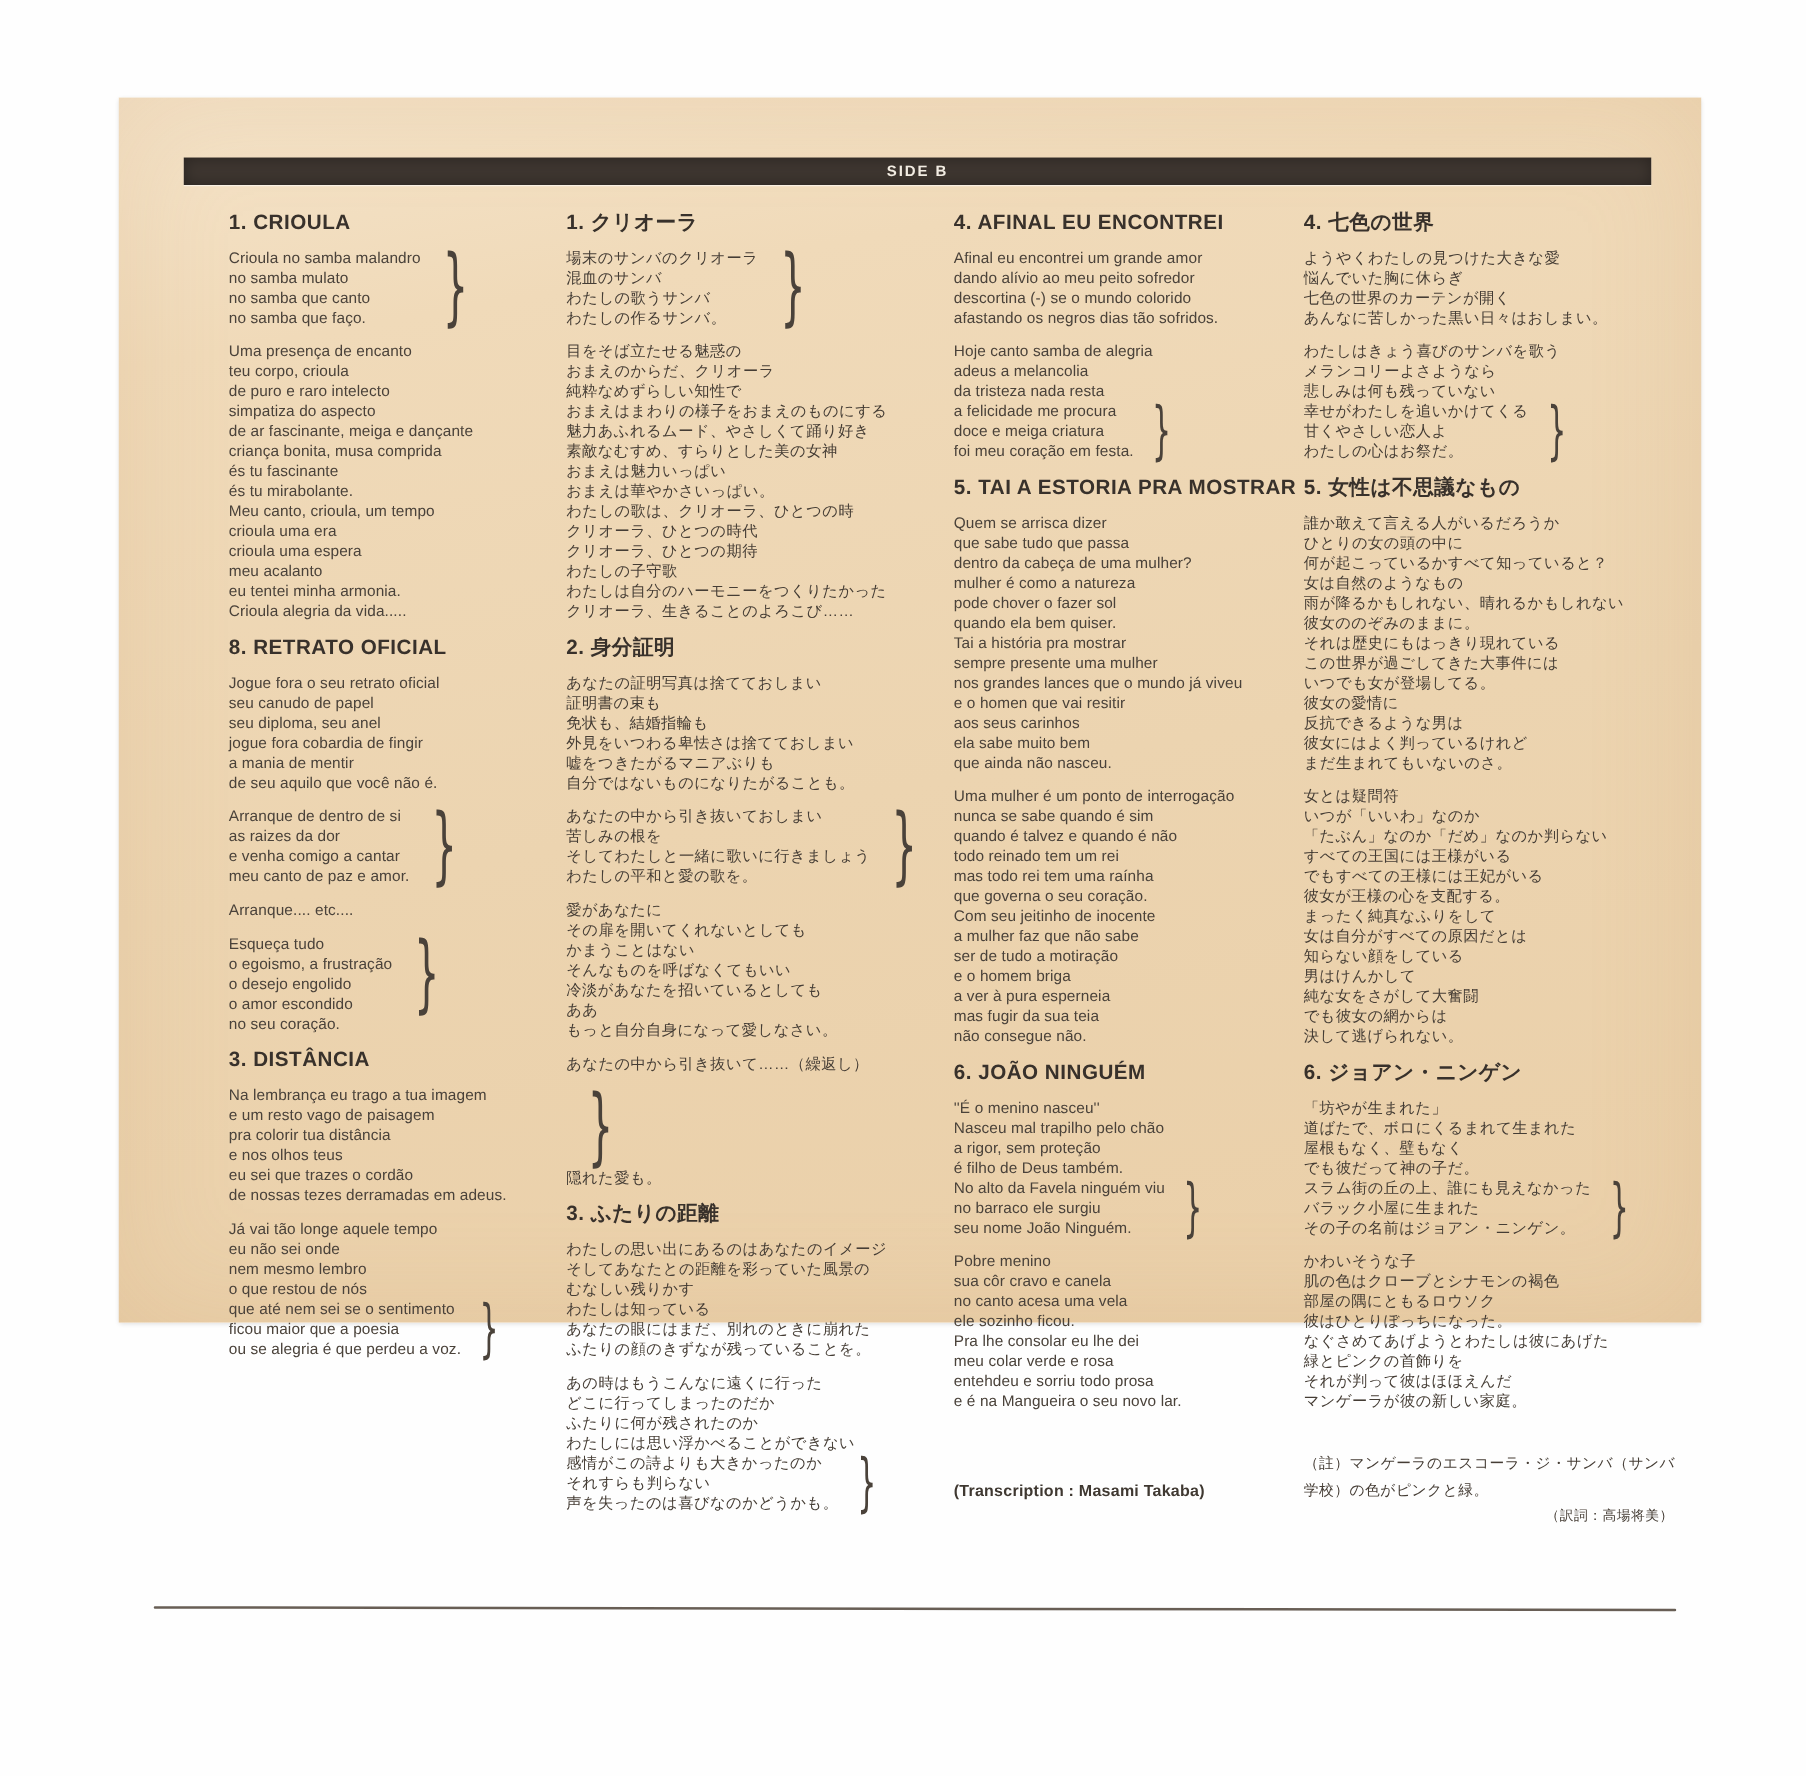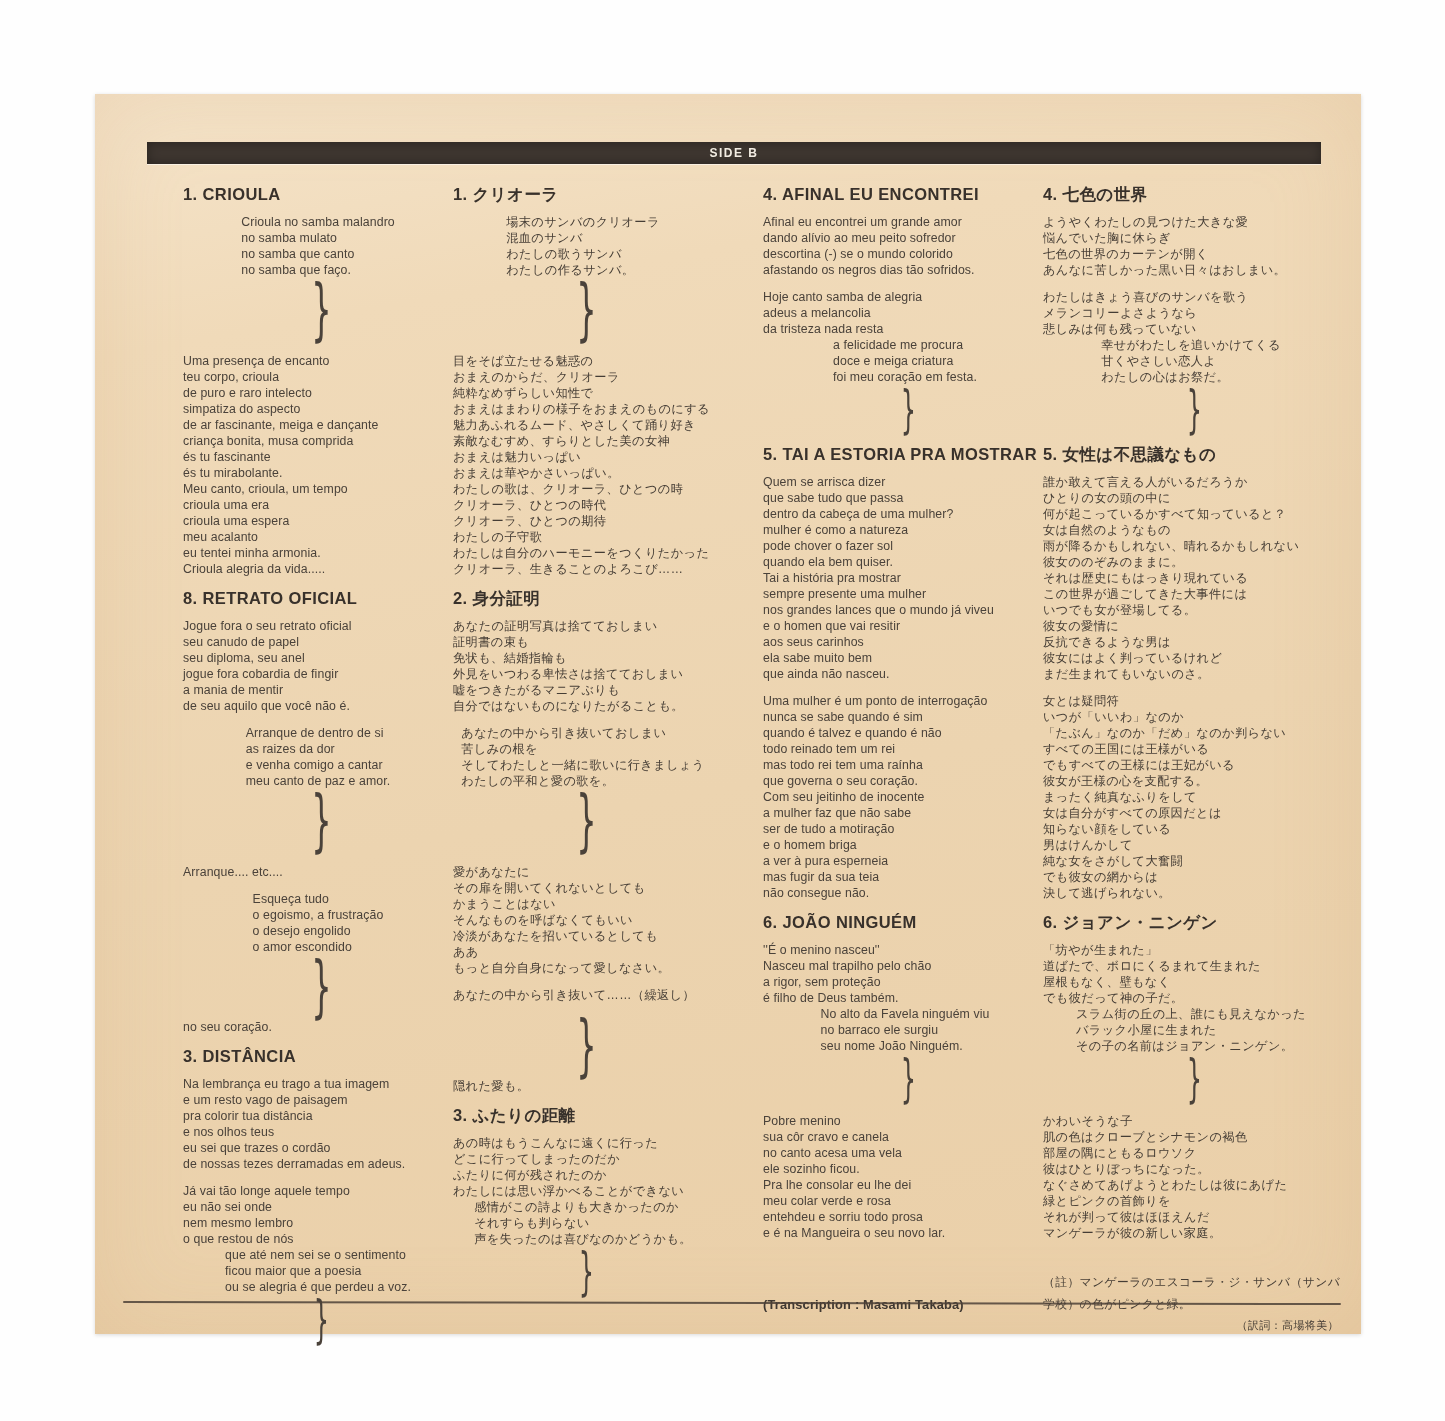--- a/index.html
+++ b/index.html
@@ -1,39 +1,39 @@
 <!DOCTYPE html>
 <html><head>
 <meta charset="utf-8">
 <style>
   html,body{margin:0;padding:0;background:#ffffff;width:1445px;height:1421px;overflow:hidden;}
   .stage{position:relative;width:1445px;height:1421px;background:#fefefe;
          font-family:"Liberation Sans","DejaVu Sans",sans-serif;}
-  .paper{position:absolute;left:95px;top:94px;width:1266px;height:1240px;
+  .paper{position:absolute;left:95px;top:78px;width:1266px;height:980px;
          background:linear-gradient(170deg,#f5e4ca 0%,#f0dab9 18%,#ecd4b0 55%,#eacfa8 100%);
          box-shadow:inset 0 0 90px rgba(198,155,105,0.20), 0 1px 4px rgba(0,0,0,0.15);
          }
   .sideb-bar{position:absolute;left:52px;top:48px;width:1174px;height:22px;
          background:#3e3630;display:flex;align-items:center;justify-content:center;
          box-shadow:0 1px 0 rgba(255,255,255,0.55), inset 0 0 12px rgba(0,0,0,0.35);}
   .sideb-label{color:#f2ece2;font-size:12px;font-weight:bold;letter-spacing:1.5px;
          font-family:"Liberation Sans","DejaVu Sans",sans-serif;}
   .col{position:absolute;top:86px;color:#4a423a;font-size:12.3px;line-height:16px;
        letter-spacing:0.1px;}
   .col.cjk{font-size:12.2px;letter-spacing:0.4px;color:#453d35;}
   #col-0{left:88px;width:270px;}
   #col-1{left:358px;width:260px;}
   #col-2{left:668px;width:284px;}
   #col-3{left:948px;width:296px;}
   .song-block{margin-bottom:8px;}
   .song-title{font-size:16.5px;font-weight:bold;color:#38312b;letter-spacing:0.4px;
        margin:4px 0 10px 0;line-height:20px;white-space:nowrap;}
   .stanza{margin-bottom:11px;}
   .line{white-space:nowrap;}
-  .braced{display:flex;align-items:center;flex-direction:column;}
+  .braced{display:flex;align-items:center;}
   .lines-block{flex:0 0 auto;}
   .stanza-brace{flex:0 0 auto;margin-left:7px;color:#4a423a;font-weight:400;
        transform:scale(0.5,1.06);transform-origin:center center;
        font-family:"DejaVu Sans",sans-serif;}
   .transcription-footer{margin-top:56px;font-weight:bold;font-size:12.8px;
        letter-spacing:0.2px;color:#3f3831;white-space:nowrap;}
   .footnote{margin-top:30px;font-size:11.8px;line-height:22px;color:#453d35;}
   .credit-line{text-align:right;font-size:11px;margin-top:2px;color:#453d35;}
   .bottom-rule{position:absolute;left:28px;top:1208px;width:1218px;height:2px;
        background:#4d4237;border-radius:2px;transform:rotate(0.1deg);opacity:0.85;}
@@ -207,20 +207,28 @@
           <div class="stanza">
             <div class="braced">
               <span class="stanza-brace" style="font-size: 64px; line-height: 64px;">}</span>
             </div>
             <div class="line">隠れた愛も。</div>
           </div>
         </div>
         <div class="song-block">
           <div class="song-title">3. ふたりの距離</div>
           <div class="stanza">
+            <div class="line">わたしの思い出にあるのはあなたのイメージ</div>
+            <div class="line">そしてあなたとの距離を彩っていた風景の</div>
+            <div class="line">むなしい残りかす</div>
+            <div class="line">わたしは知っている</div>
+            <div class="line">あなたの眼にはまだ、別れのときに崩れた</div>
+            <div class="line">ふたりの顔のきずなが残っていることを。</div>
+          </div>
+          <div class="stanza">
             <div class="line">あの時はもうこんなに遠くに行った</div>
             <div class="line">どこに行ってしまったのだか</div>
             <div class="line">ふたりに何が残されたのか</div>
             <div class="line">わたしには思い浮かべることができない</div>
             <div class="braced">
               <div class="lines-block">
                 <div class="line">感情がこの詩よりも大きかったのか</div>
                 <div class="line">それすらも判らない</div>
                 <div class="line">声を失ったのは喜びなのかどうかも。</div>
               </div>

